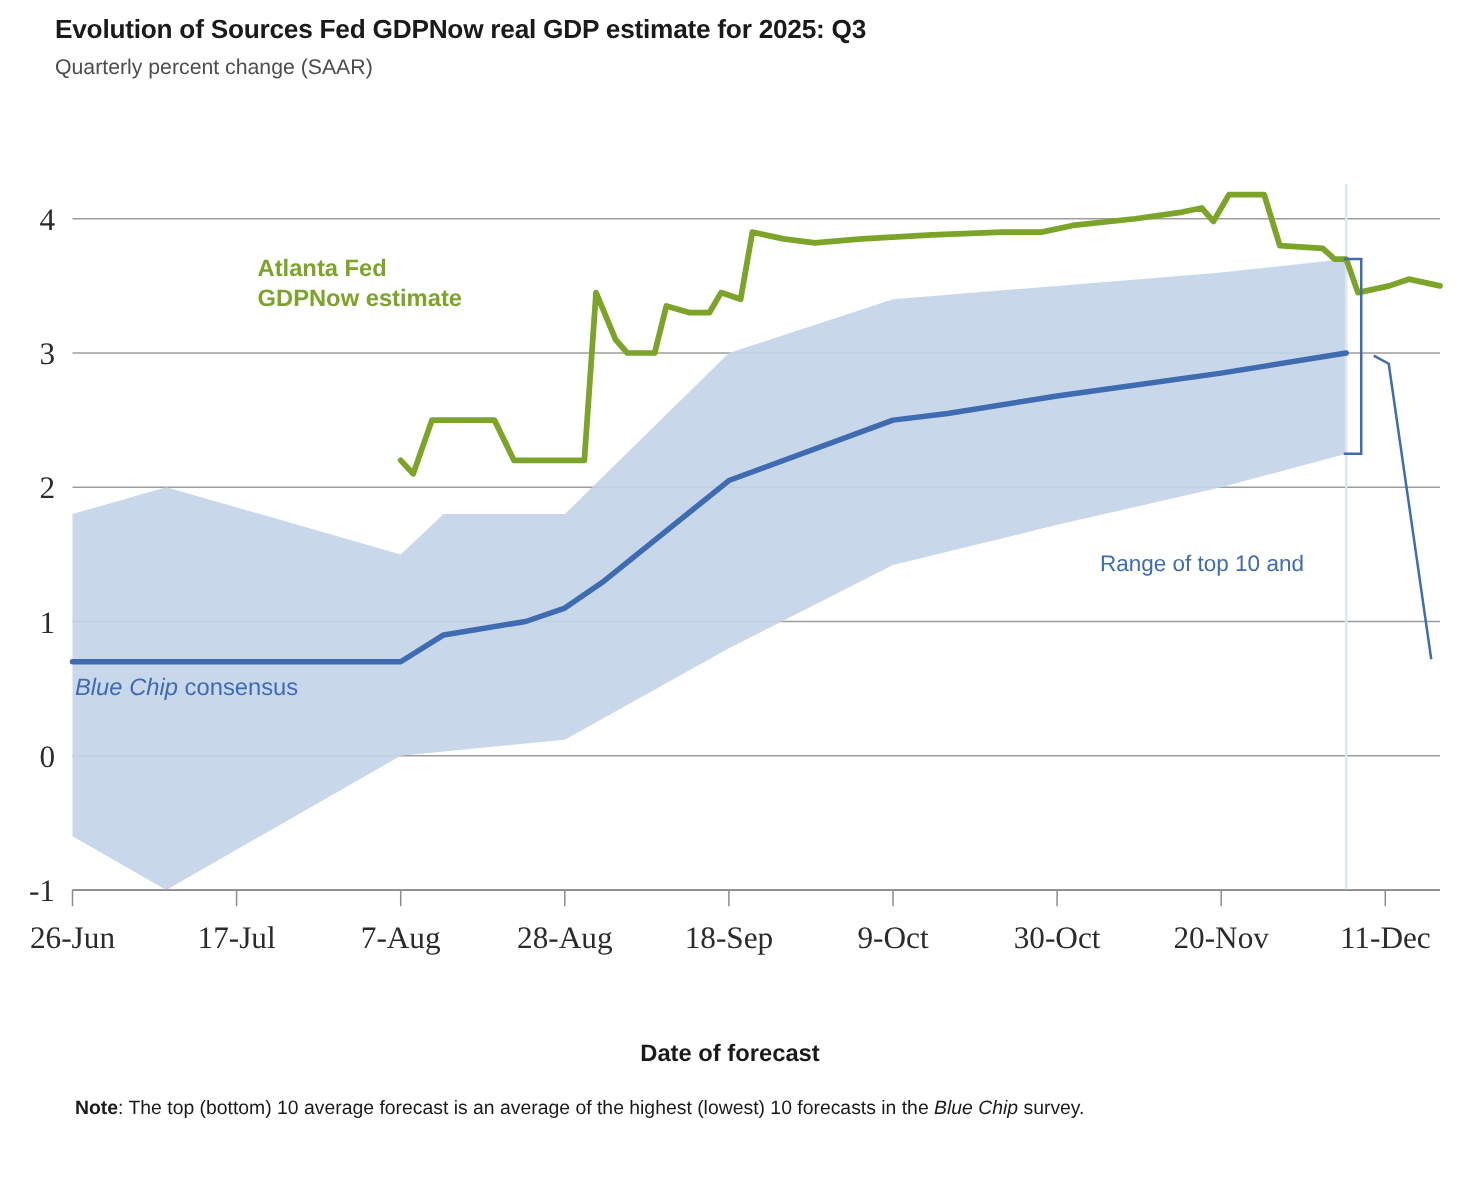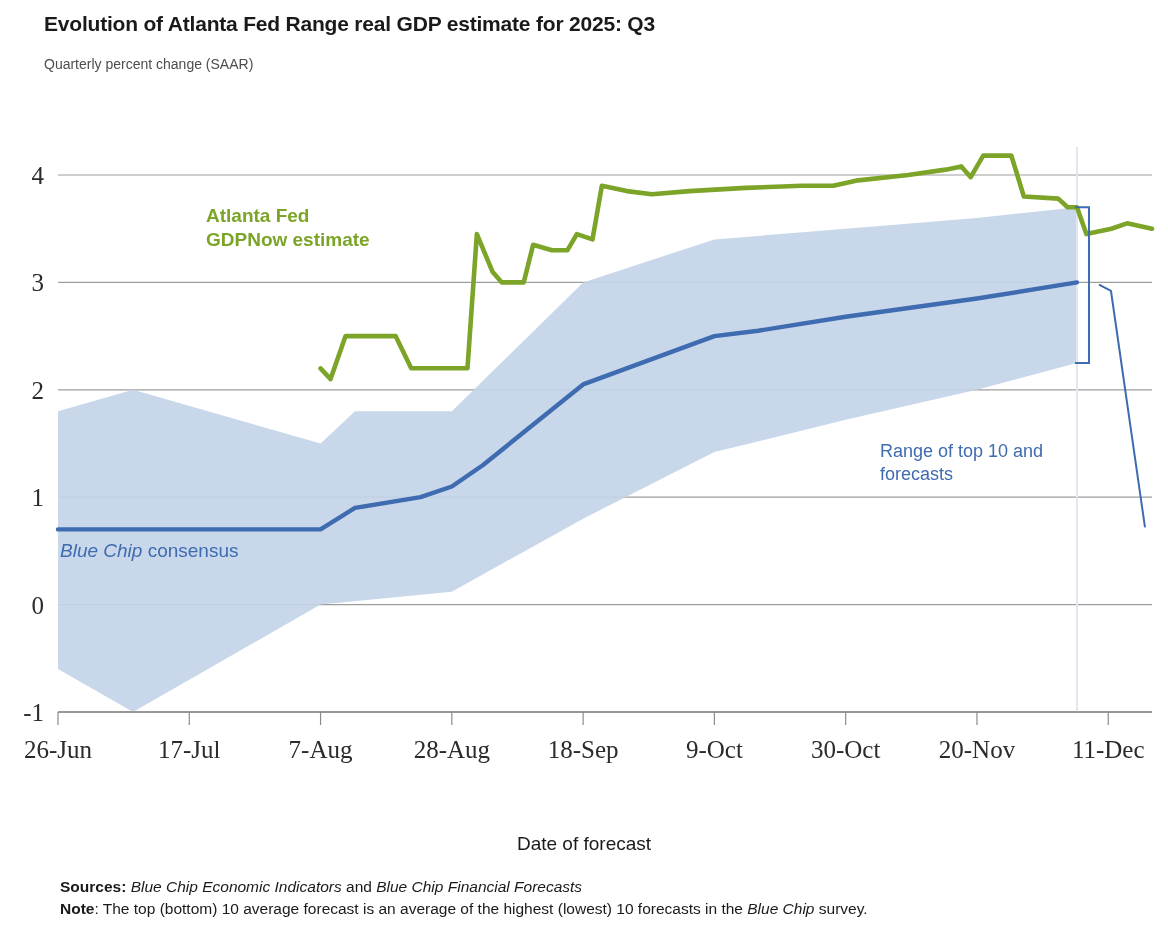--- a/index.html
+++ b/index.html
@@ -1,32 +1,32 @@
 <!DOCTYPE html>
 <html><head>
 <meta charset="utf-8">
 <style>
   html,body{margin:0;padding:0;background:#ffffff;}
   body{width:1168px;height:948px;font-family:"Liberation Sans",sans-serif;color:#222;position:relative;overflow:hidden;}
   .title{position:absolute;left:44px;top:12px;font-size:21px;font-weight:bold;color:#1a1a1a;letter-spacing:-0.2px;}
-  .subtitle{position:absolute;left:44px;top:56px;font-size:14px;color:#4d4d4d;}
+  .subtitle{position:absolute;left:44px;top:44px;font-size:17px;color:#4d4d4d;}
   #chart-area{position:absolute;left:0;top:0;width:1168px;height:790px;}
   .ann-green{position:absolute;left:206px;top:204px;width:230px;text-align:left;font-size:19px;font-weight:bold;color:#7ba428;line-height:1.25;}
   .ann-bluechip{position:absolute;left:60px;top:540px;font-size:19px;color:#3f6bb0;}
   .ann-bluechip i{font-style:italic;}
   .ann-range{position:absolute;left:880px;top:440px;width:240px;text-align:left;font-size:18px;color:#3f6bb0;line-height:1.3;}
-  .axis-title{position:absolute;left:0;top:833px;width:1168px;text-align:center;font-size:19px;font-weight:normal;color:#1a1a1a;}
+  .axis-title{position:absolute;left:0;top:833px;width:1168px;text-align:center;font-size:19px;font-weight:bold;color:#1a1a1a;}
   .notes{position:absolute;left:60px;top:876px;font-size:15.5px;color:#1a1a1a;line-height:1.45;}
   .notes i{font-style:italic;}
   .notes b{font-weight:bold;}
 </style>
 </head>
 <body>
 
-<div class="title">Evolution of Atlanta Fed Range real GDP estimate for 2025: Q3</div>
+<div class="title">Evolution of Sources Fed GDPNow real GDP estimate for 2025: Q3</div>
 <div class="subtitle">Quarterly percent change (SAAR)</div>
 
 <div id="chart-area">
   <svg id="plot-svg" width="1168" height="790">
       <line x1="58" x2="1152" y1="712" y2="712" stroke="#8c8c8c" stroke-width="1.4" opacity="0.85"></line>
       <text x="44" y="721" text-anchor="end" font-size="25" fill="#2b2b2b" font-family="&quot;Liberation Serif&quot;, serif">-1</text>
       <line x1="58" x2="1152" y1="604.6" y2="604.6" stroke="#8c8c8c" stroke-width="1.2" opacity="0.85"></line>
       <text x="44" y="613.6" text-anchor="end" font-size="25" fill="#2b2b2b" font-family="&quot;Liberation Serif&quot;, serif">0</text>
       <line x1="58" x2="1152" y1="497.2" y2="497.2" stroke="#8c8c8c" stroke-width="1.2" opacity="0.85"></line>
       <text x="44" y="506.2" text-anchor="end" font-size="25" fill="#2b2b2b" font-family="&quot;Liberation Serif&quot;, serif">1</text>
@@ -66,26 +66,21 @@
 
 <div class="ann-green">
   <div>Atlanta Fed</div>
   <div>GDPNow estimate</div>
 </div>
 
 <div class="ann-bluechip"><i>Blue Chip</i><span> consensus</span></div>
 
 <div class="ann-range">
   <div>Range of top 10 and</div>
-  <div>forecasts</div>
 </div>
 
 <div class="axis-title">Date of forecast</div>
 
 <div class="notes">
   <div>
-    <b>Sources:</b>
-    <i>Blue Chip Economic Indicators</i><span> and </span><i>Blue Chip Financial Forecasts</i>
-  </div>
-  <div>
     <b>Note</b><span>: The top (bottom) 10 average forecast is an average of the highest (lowest) 10 forecasts in the </span><i>Blue Chip</i><span> survey.</span>
   </div>
 </div>
 
 </body></html>

